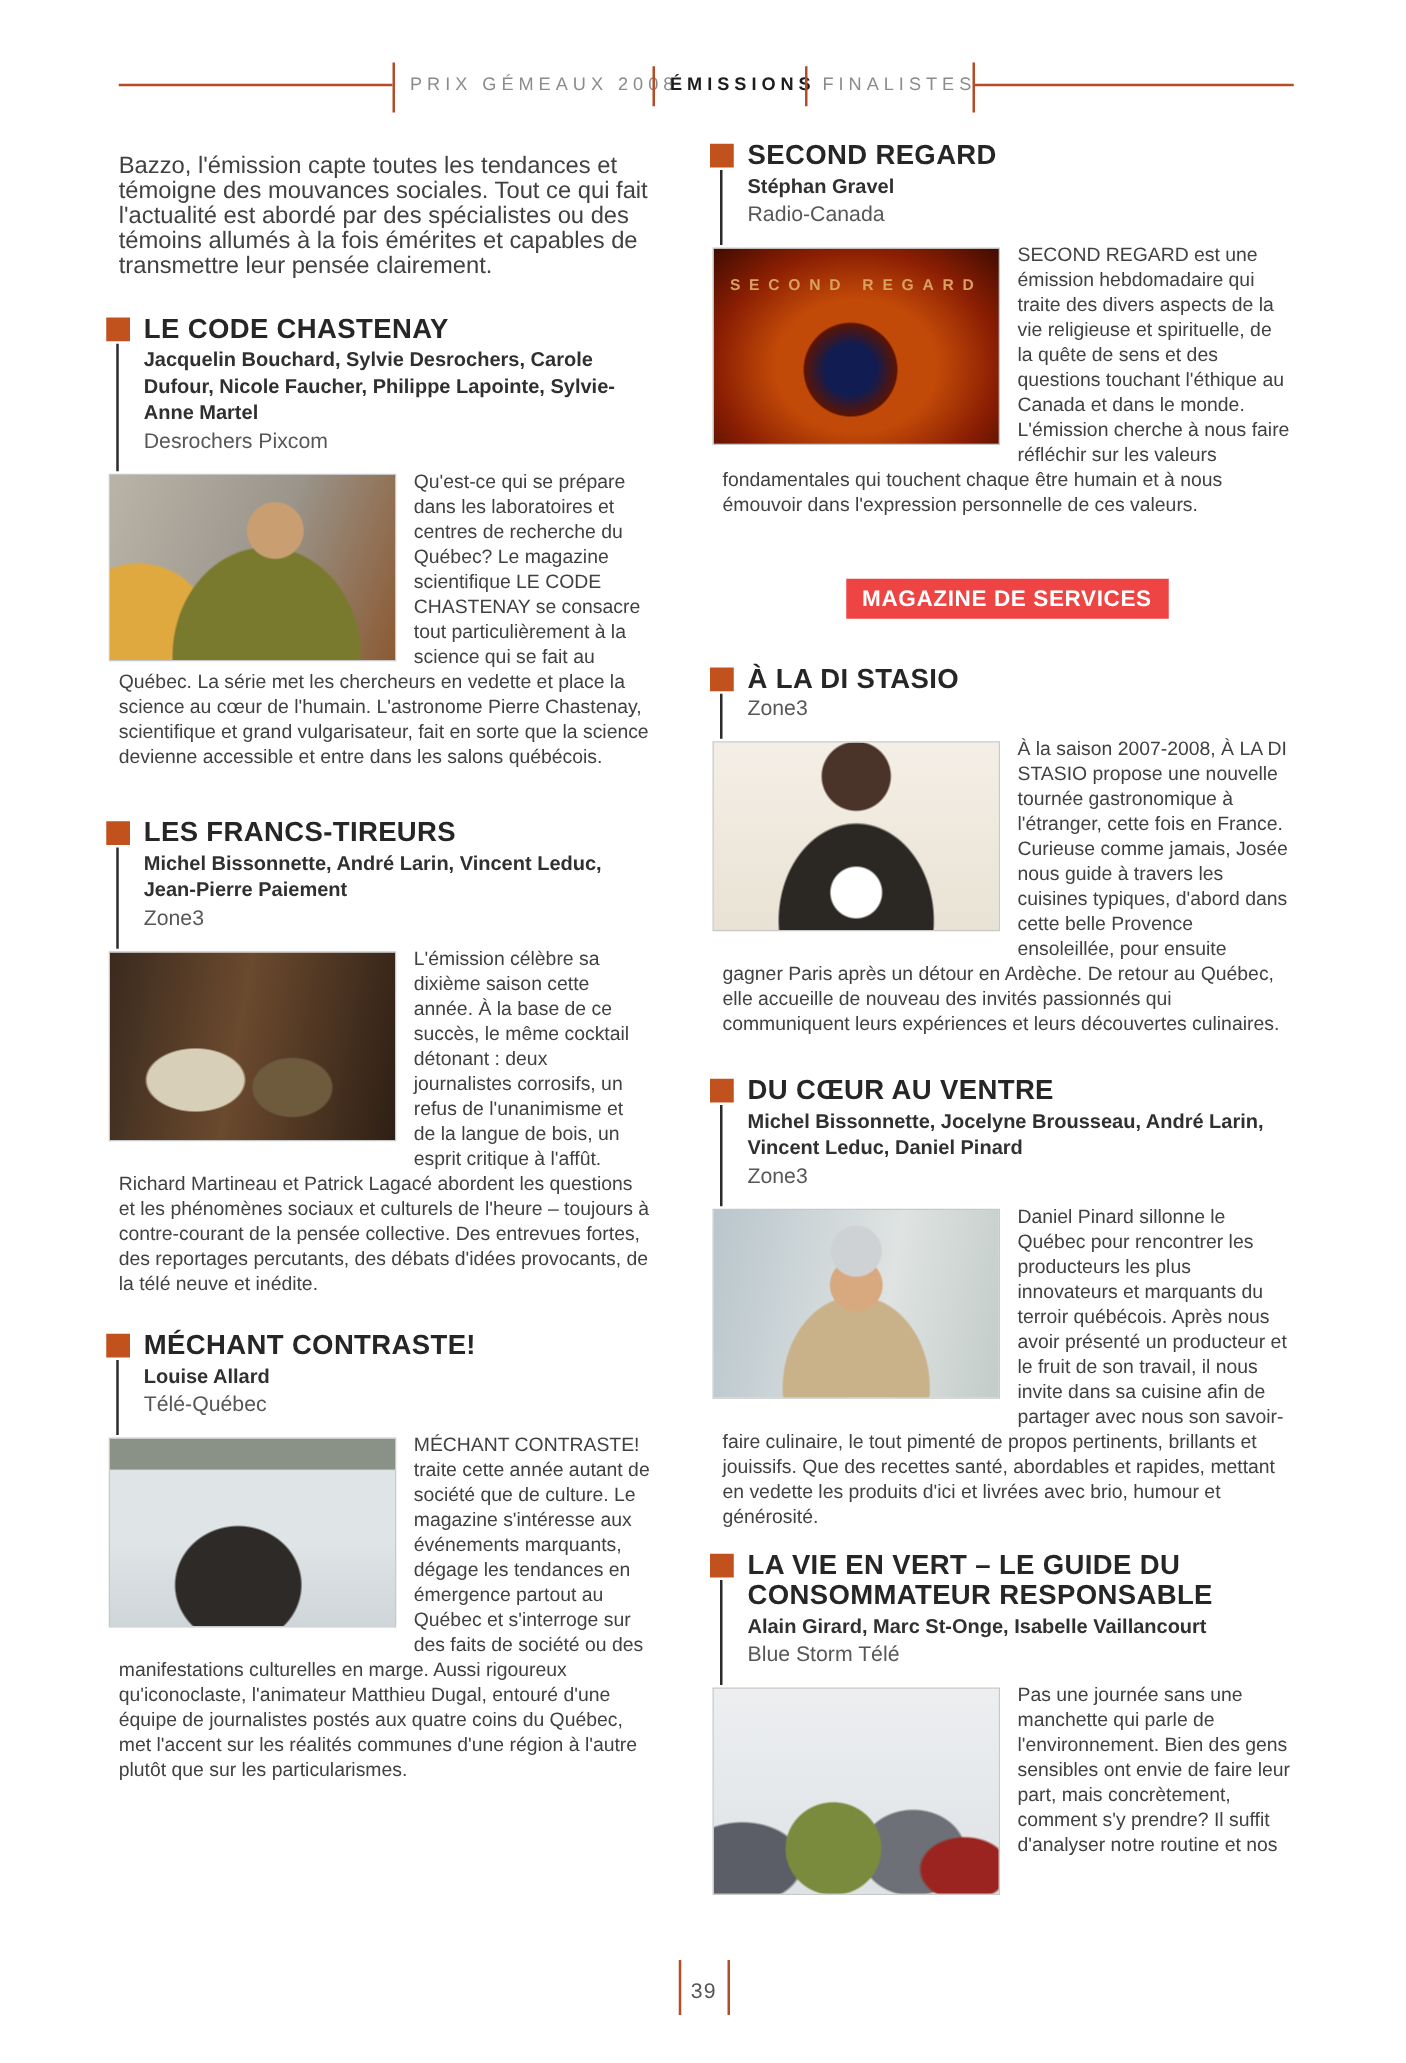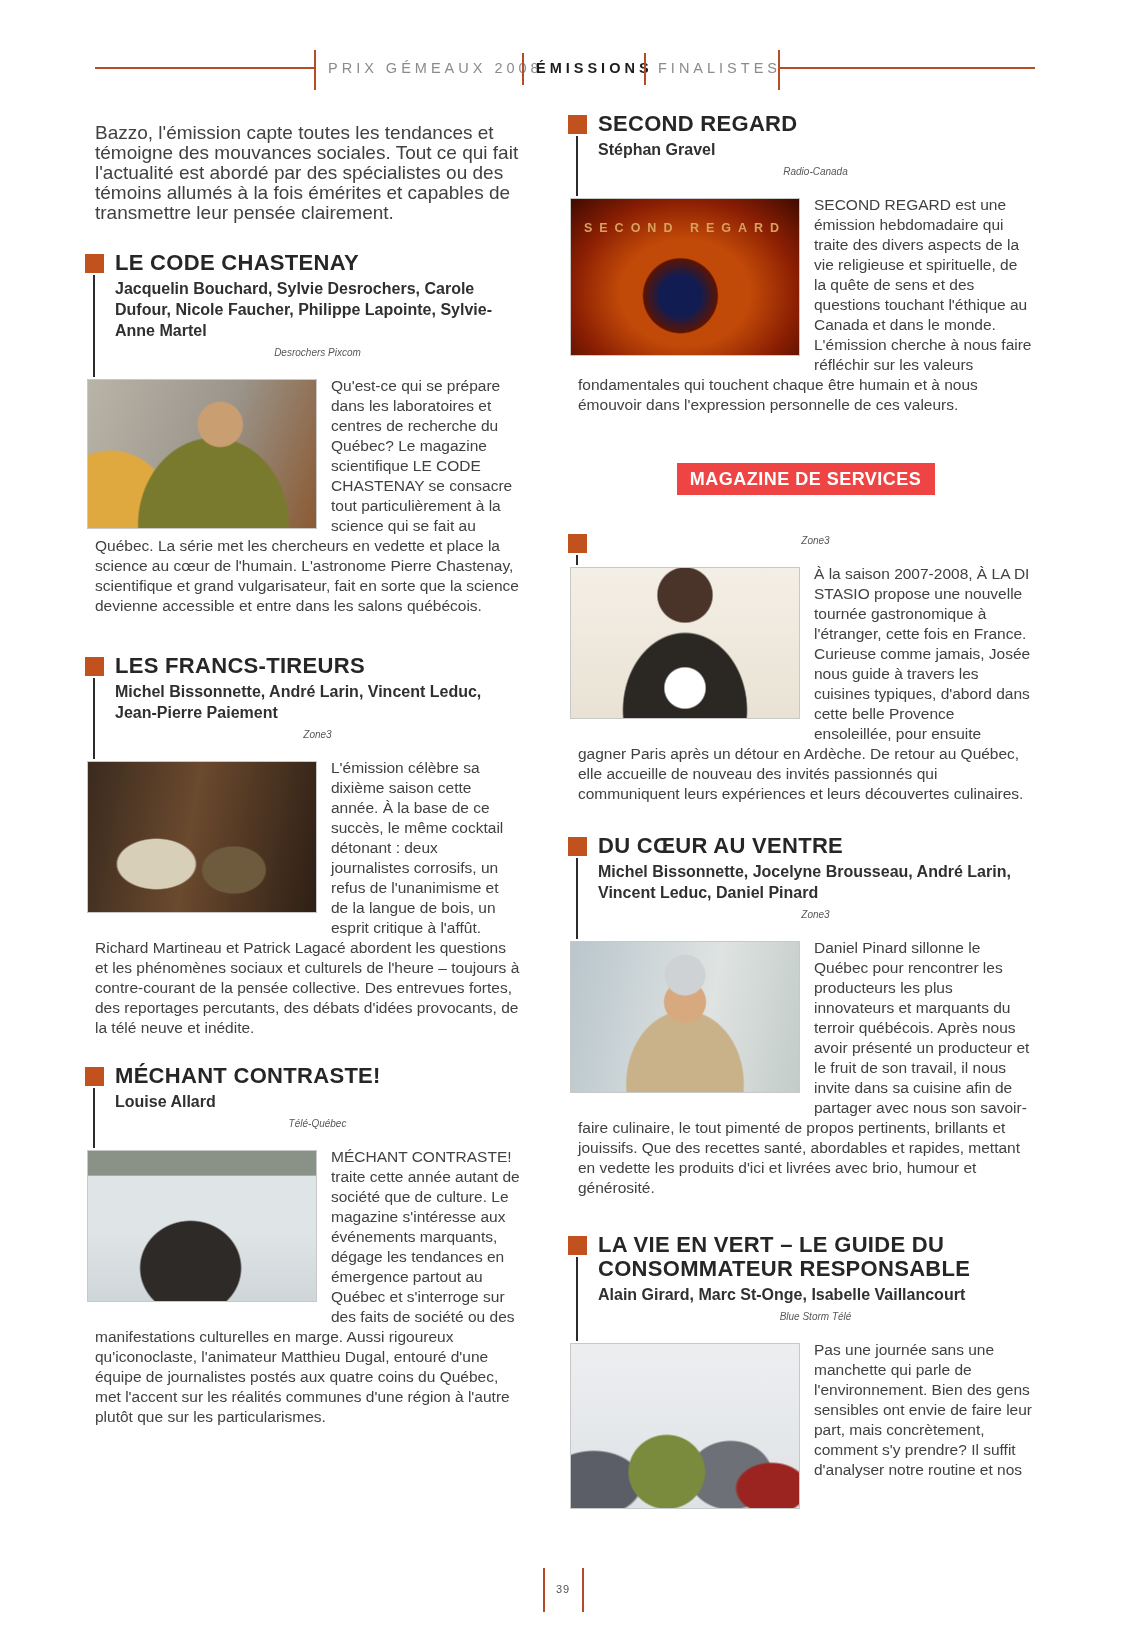--- a/index.html
+++ b/index.html
@@ -23,21 +23,21 @@
 
   .intro{margin:11px 0 0;font-size:19px;line-height:20px;color:#414141;}
 
   
   .sec{margin:0;}
   .sec-head{position:relative;padding-left:20px;}
   .bullet{position:absolute;left:-10px;top:3px;width:19px;height:19px;background:#c1521d;}
   .connector{position:absolute;left:-2px;top:24px;bottom:-14px;width:2px;background:#2b2b2b;}
   .sec-title{margin:0;font-size:22px;line-height:24px;font-weight:bold;letter-spacing:.3px;color:#262626;}
   .sec-people{margin:3px 0 0;font-size:16px;line-height:21px;font-weight:bold;color:#303030;}
-  .sec-company{margin:2px 0 0;font-size:10px;line-height:20px;font-style:italic;color:#575757;text-align:center;}
+  .sec-company{margin:2px 0 0;font-size:17px;line-height:20px;color:#575757;}
   .sec-body{display:flow-root;margin-top:13px;}
   .desc{margin:0;font-size:15.5px;line-height:20px;color:#414141;}
 
   .photo{float:left;width:230px;height:152px;margin:3px 14px 6px -8px;border:1px solid #c8c8c8;box-sizing:border-box;background:#ddd;}
 
   
   .p-chastenay{height:150px;background:
     radial-gradient(circle at 58% 30%, #c99f72 0 13%, rgba(0,0,0,0) 14%),
     radial-gradient(ellipse at 55% 98%, #7a7a2e 0 42%, rgba(0,0,0,0) 43%),
     radial-gradient(circle at 10% 88%, #e0a93f 0 24%, rgba(0,0,0,0) 25%),
@@ -71,21 +71,21 @@
     radial-gradient(ellipse at 88% 88%, #9c2420 0 12%, rgba(0,0,0,0) 13%),
     radial-gradient(ellipse at 70% 80%, #6d7076 0 18%, rgba(0,0,0,0) 19%),
     linear-gradient(#eceef0,#dfe2e5);}
 
   
   .banner{display:block;margin:48px auto 0;width:258px;height:32px;background:#ef4444;color:#ffffff;
     font-size:18px;font-weight:bold;letter-spacing:.5px;text-align:center;line-height:32px;white-space:nowrap;}
 
   
   .f-bar{position:absolute;top:1568px;width:2px;height:44px;background:#b44d26;}
-  .page-num{position:absolute;top:1583px;left:545px;width:36px;text-align:center;font-size:11px;letter-spacing:1px;color:#555555;}
+  .page-num{position:absolute;top:1583px;left:545px;width:36px;text-align:center;font-size:17px;letter-spacing:1px;color:#555555;}
 </style>
 </head>
 <body>
 
 <div id="page">
 
   <div class="hrule hrule-left"></div>
   <div class="vbar vbar-outer" style="left:314px"></div>
   <span class="h-label" style="left:328px">PRIX GÉMEAUX 2008</span>
   <div class="vbar vbar-inner" style="left:522px"></div>
@@ -160,20 +160,21 @@
         <p class="desc">SECOND REGARD est une émission hebdomadaire qui traite des divers aspects de la vie religieuse et spirituelle, de la quête de sens et des questions touchant l'éthique au Canada et dans le monde. L'émission cherche à nous faire réfléchir sur les valeurs fondamentales qui touchent chaque être humain et à nous émouvoir dans l'expression personnelle de ces valeurs.</p>
       </div>
     </section>
 
     <div class="banner">MAGAZINE DE SERVICES</div>
 
     <section class="sec" style="margin-top:36px">
       <div class="sec-head">
         <span class="bullet"></span>
         <span class="connector"></span>
+        <h2 class="sec-title">À LA DI STASIO</h2>
         <p class="sec-company">Zone3</p>
       </div>
       <div class="sec-body">
         <div class="photo p-distasio"></div>
         <p class="desc">À la saison 2007-2008, À LA DI STASIO propose une nouvelle tournée gastronomique à l'étranger, cette fois en France. Curieuse comme jamais, Josée nous guide à travers les cuisines typiques, d'abord dans cette belle Provence ensoleillée, pour ensuite gagner Paris après un détour en Ardèche. De retour au Québec, elle accueille de nouveau des invités passionnés qui communiquent leurs expériences et leurs découvertes culinaires.</p>
       </div>
     </section>
 
     <section class="sec" style="margin-top:30px">
       <div class="sec-head">
@@ -182,21 +183,21 @@
         <h2 class="sec-title">DU CŒUR AU VENTRE</h2>
         <p class="sec-people">Michel Bissonnette, Jocelyne Brousseau, André Larin, Vincent Leduc, Daniel Pinard</p>
         <p class="sec-company">Zone3</p>
       </div>
       <div class="sec-body">
         <div class="photo p-coeur"></div>
         <p class="desc">Daniel Pinard sillonne le Québec pour rencontrer les producteurs les plus innovateurs et marquants du terroir québécois. Après nous avoir présenté un producteur et le fruit de son travail, il nous invite dans sa cuisine afin de partager avec nous son savoir-faire culinaire, le tout pimenté de propos pertinents, brillants et jouissifs. Que des recettes santé, abordables et rapides, mettant en vedette les produits d'ici et livrées avec brio, humour et générosité.</p>
       </div>
     </section>
 
-    <section class="sec" style="margin-top:35px">
+    <section class="sec" style="margin-top:16px">
       <div class="sec-head">
         <span class="bullet"></span>
         <span class="connector"></span>
         <h2 class="sec-title">LA VIE EN VERT – LE GUIDE DU CONSOMMATEUR RESPONSABLE</h2>
         <p class="sec-people">Alain Girard, Marc St-Onge, Isabelle Vaillancourt</p>
         <p class="sec-company">Blue Storm Télé</p>
       </div>
       <div class="sec-body">
         <div class="photo p-vert"></div>
         <p class="desc">Pas une journée sans une manchette qui parle de l'environnement. Bien des gens sensibles ont envie de faire leur part, mais concrètement, comment s'y prendre? Il suffit d'analyser notre routine et nos</p>

